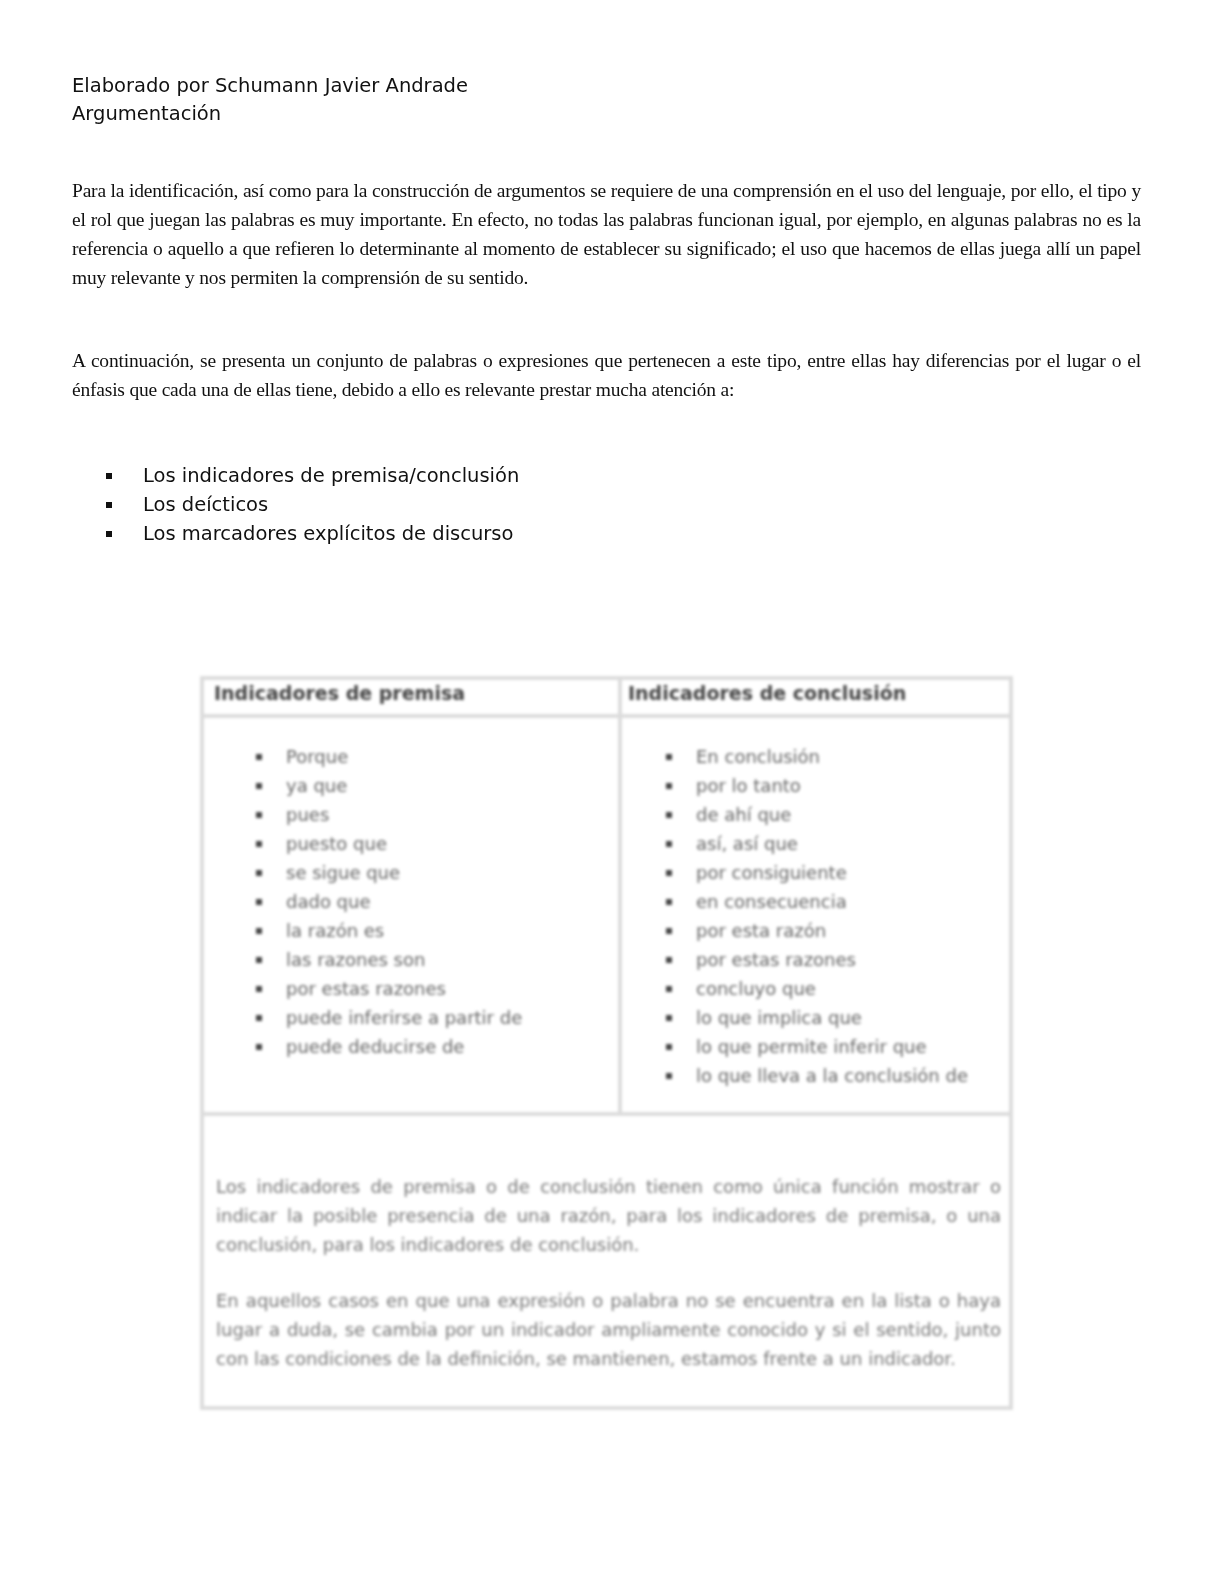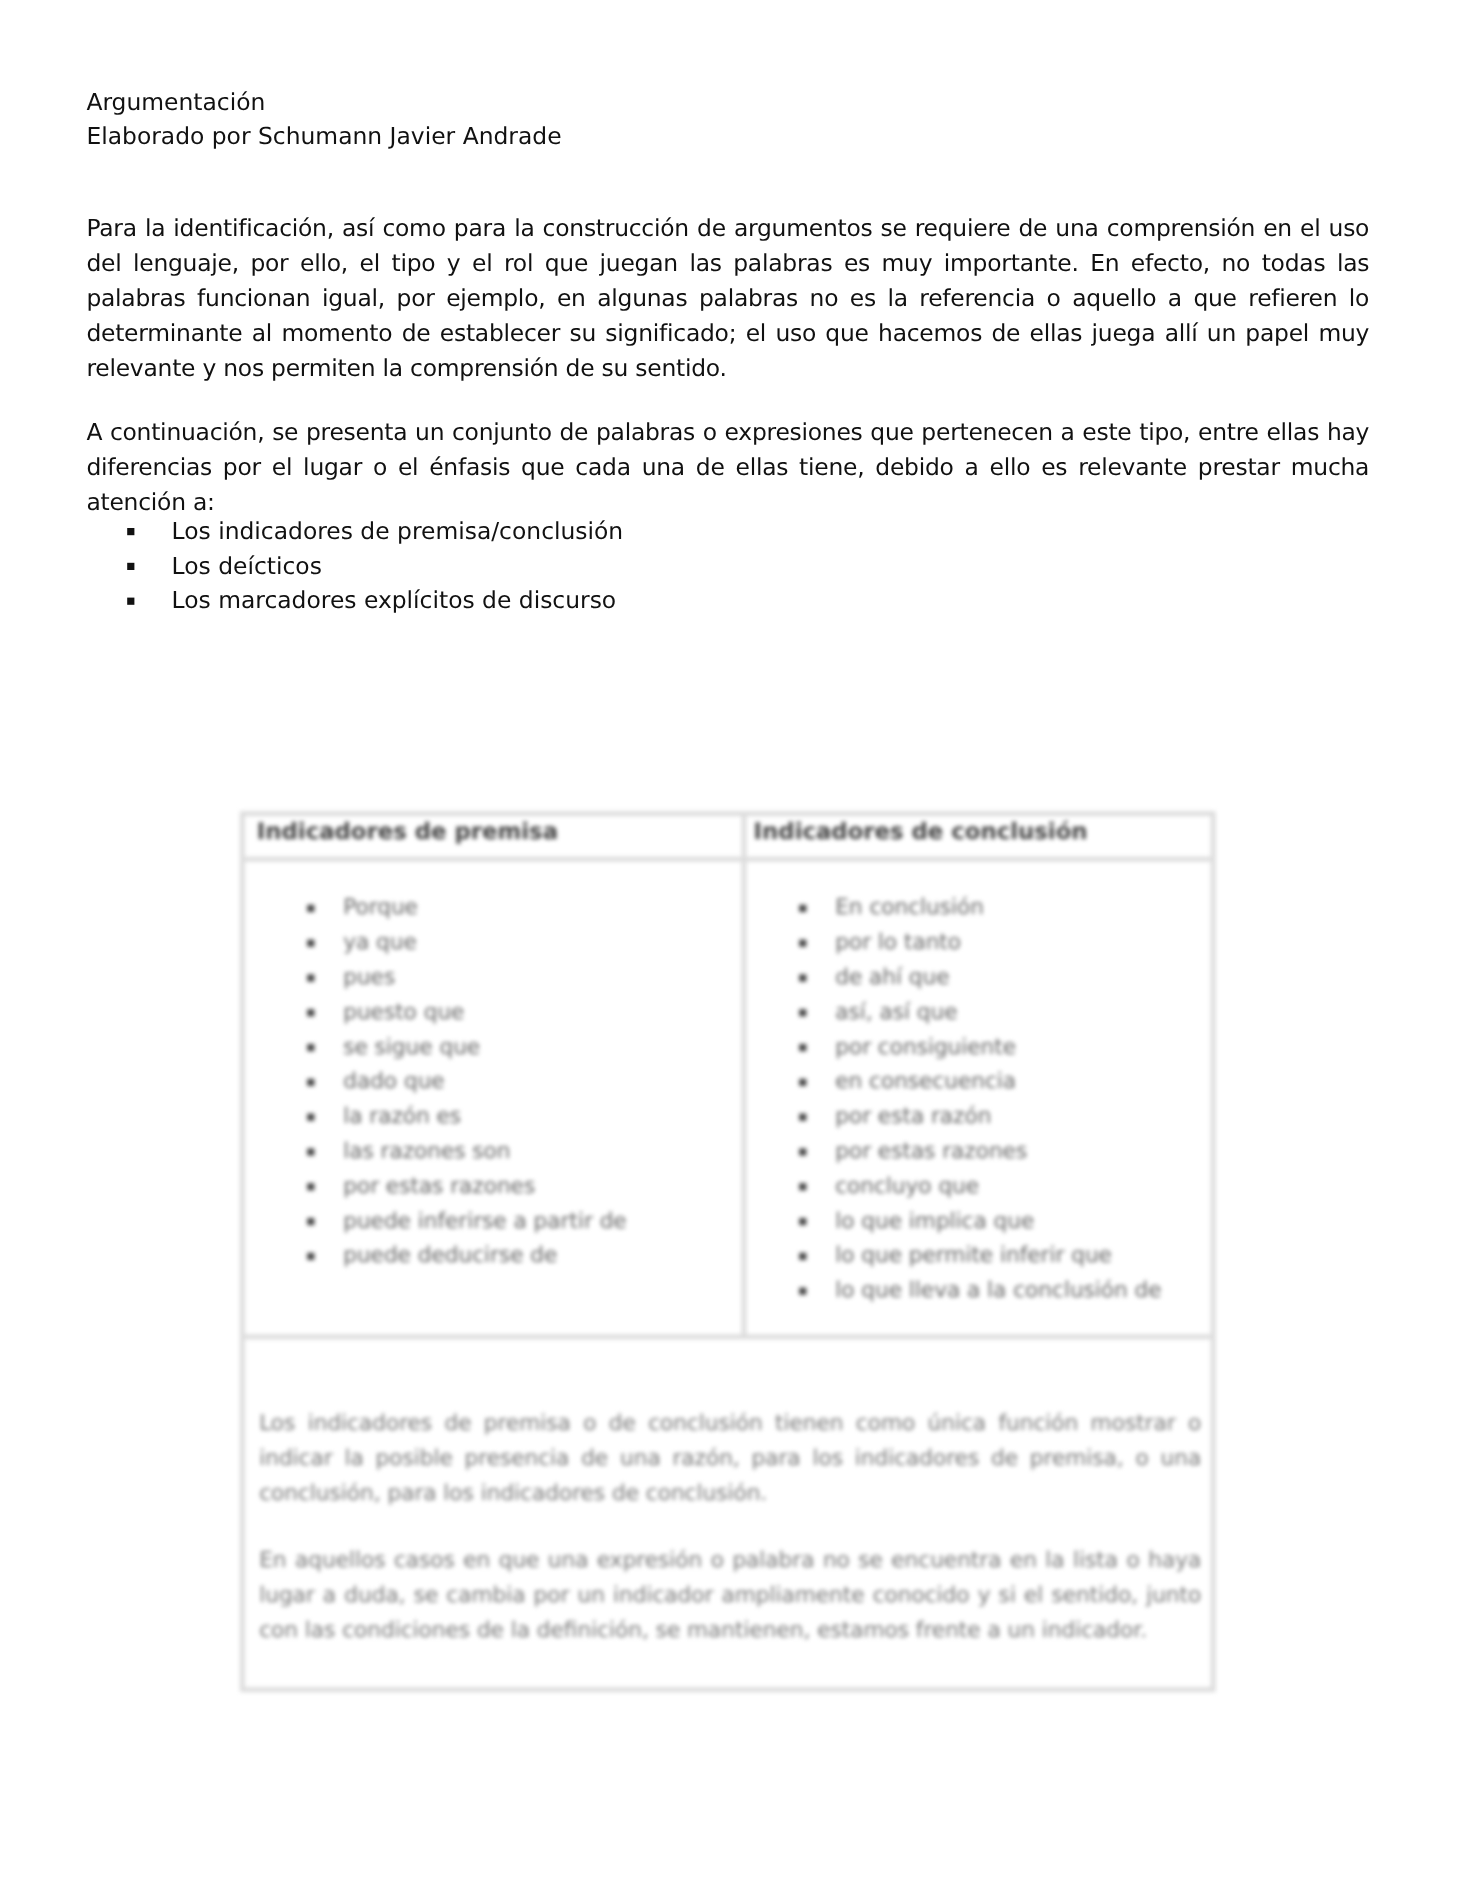--- a/index.html
+++ b/index.html
@@ -3,25 +3,25 @@
 <meta charset="utf-8">
 <style>
   html, body { margin: 0; padding: 0; background: #ffffff; }
   body {
     width: 1224px; height: 1584px; position: relative; overflow: hidden;
     font-family: "DejaVu Sans", sans-serif; color: #111111;
   }
   .header { position: absolute; left: 72px; top: 72px; font-size: 19.5px; line-height: 28px; }
   .para {
     position: absolute; left: 72px; width: 1069px; font-size: 19.5px; line-height: 29px;
-    text-align: justify; letter-spacing: -0.2px;
+    text-align: justify; letter-spacing: -0.2px; font-family: Liberation Serif, serif;
   }
   #p1 { top: 156px; }
   #p2 { top: 330px; margin-top: 16px; }
-  .bullets { position: absolute; left: 106px; top: 428px; margin: 0; padding: 0; list-style: none; font-size: 19.5px; line-height: 29px; }
+  .bullets { position: absolute; left: 106px; top: 461px; margin: 0; padding: 0; list-style: none; font-size: 19.5px; line-height: 29px; }
   .bullets li { display: flex; align-items: center; }
   .sq { display: inline-block; width: 6px; height: 6px; background: #111; margin-right: 31px; }
 
   .table {
     position: absolute; left: 200px; top: 676px; width: 813px; height: 734px;
     border: 4px solid #dcdcdc; box-sizing: border-box; filter: blur(1.6px);
     color: #333;
   }
   .thead { position: absolute; left: 0; top: 0; right: 0; height: 34px; border-bottom: 4px solid #dcdcdc; }
   .th { position: absolute; top: 2px; font-size: 19px; font-weight: bold; color: #444; }
@@ -35,22 +35,22 @@
   .col li { display: flex; align-items: center; }
   .col .sq { background: #444; margin-right: 24px; }
   .tnote { position: absolute; left: 12px; width: 785px; font-size: 18px; line-height: 29px; text-align: justify; color: #777; }
   #tn1 { top: 474px; }
   #tn2 { top: 588px; }
 </style>
 </head>
 <body>
 
 <div class="header">
+  <div>Elaborado por Schumann Javier Andrade</div>
   <div>Argumentación</div>
-  <div>Elaborado por Schumann Javier Andrade</div>
 </div>
 
 <p class="para" id="p1">Para la identificación, así como para la construcción de argumentos se requiere de una comprensión en el uso del lenguaje, por ello, el tipo y el rol que juegan las palabras es muy importante. En efecto, no todas las palabras funcionan igual, por ejemplo, en algunas palabras no es la referencia o aquello a que refieren lo determinante al momento de establecer su significado; el uso que hacemos de ellas juega allí un papel muy relevante y nos permiten la comprensión de su sentido.</p>
 <p class="para" id="p2">A continuación, se presenta un conjunto de palabras o expresiones que pertenecen a este tipo, entre ellas hay diferencias por el lugar o el énfasis que cada una de ellas tiene, debido a ello es relevante prestar mucha atención a:</p>
 
 <ul class="bullets">
   <li>
       <span class="sq"></span>
       <span>Los indicadores de premisa/conclusión</span>
     </li>

